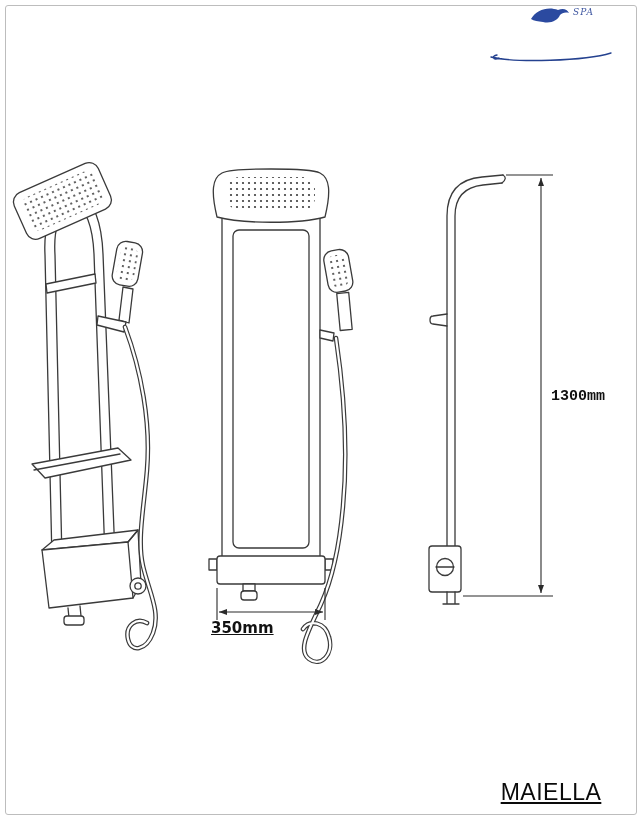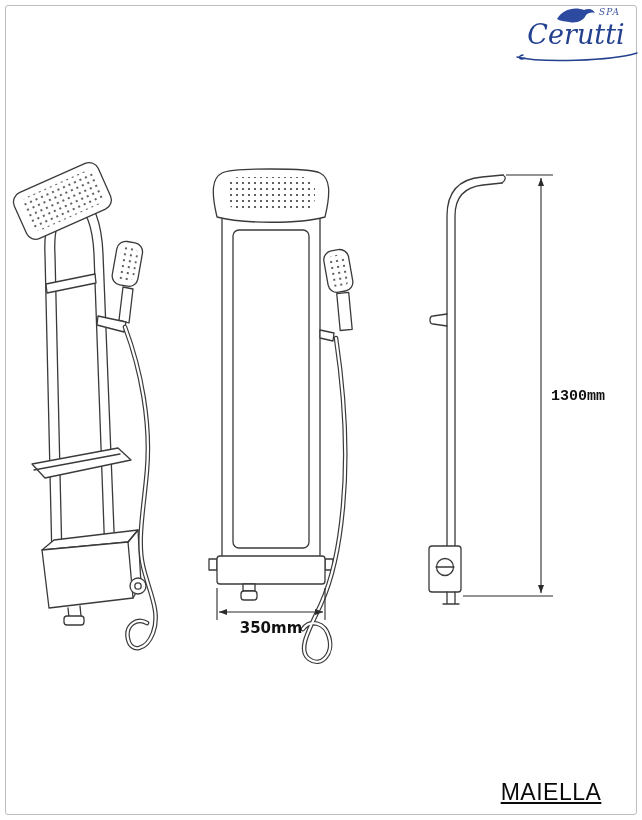--- a/index.html
+++ b/index.html
@@ -14,23 +14,23 @@
   svg.drawing{position:absolute;left:0;top:0;}
   svg .ln{fill:none;stroke:#3a3a3a;stroke-width:1.3;stroke-linecap:round;stroke-linejoin:round;}
   svg .fillw{fill:#ffffff;stroke:#3a3a3a;stroke-width:1.3;stroke-linejoin:round;}
   svg .dots{fill:url(#dots);stroke:none;}
   svg .dim{stroke:#2b2b2b;stroke-width:1.1;fill:none;}
   svg .tube{fill:none;stroke:#3a3a3a;stroke-width:4.6;stroke-linecap:round;}
   svg .tube-core{fill:none;stroke:#ffffff;stroke-width:2.2;stroke-linecap:round;}
   .dim-label{
     position:absolute;font:600 15px "DejaVu Sans",sans-serif;color:#111;
   }
-  .dim-width{left:211px;top:619px;width:120px;text-align:center;}
+  .dim-width{left:211px;top:619px;width:120px;text-decoration:underline;}
   .dim-height{left:551px;top:388px;font-family:Liberation Mono, monospace;}
-  .logo{position:absolute;left:511px;top:6px;width:130px;height:60px;}
+  .logo{position:absolute;left:485px;top:6px;width:130px;height:60px;}
   .logo .dolphin{position:absolute;left:42px;top:0;}
   .logo .spa{
     position:absolute;left:88px;top:1px;
     font:italic 9px "DejaVu Serif",serif;color:#3d55a0;letter-spacing:1px;
   }
   .logo .brand-name{
     position:absolute;left:0;top:13px;width:130px;text-align:center;
     font:italic 27px "DejaVu Serif",serif;color:#24418f;
   }
   .logo .flourish{position:absolute;left:0;top:45px;}
@@ -161,19 +161,18 @@
 </svg>
 
 <div class="dim-label dim-width">350mm</div>
 <div class="dim-label dim-height">1300mm</div>
 
 <div class="logo">
   <svg class="dolphin" width="44" height="20" viewBox="0 0 44 20">
     <path d="M4,13 C9,4 21,0 31,4 C36,2 40,3 42,7 C38,6 35,7 33,9 C31,14 24,18 16,16 C11,15 7,15 4,13 Z" fill="#2b4aa0"></path>
   </svg>
   <span class="spa">SPA</span>
-  <div class="brand-name">Cerutti</div>
   <svg class="flourish" width="130" height="12" viewBox="0 0 130 12">
     <path d="M14,7 C8,10 6,5 12,4 M6,6 C30,12 100,10 126,2" fill="none" stroke="#24418f" stroke-width="1.4" stroke-linecap="round"></path>
   </svg>
 </div>
 
 <div class="product-name">MAIELLA</div>
 
 </body></html>

